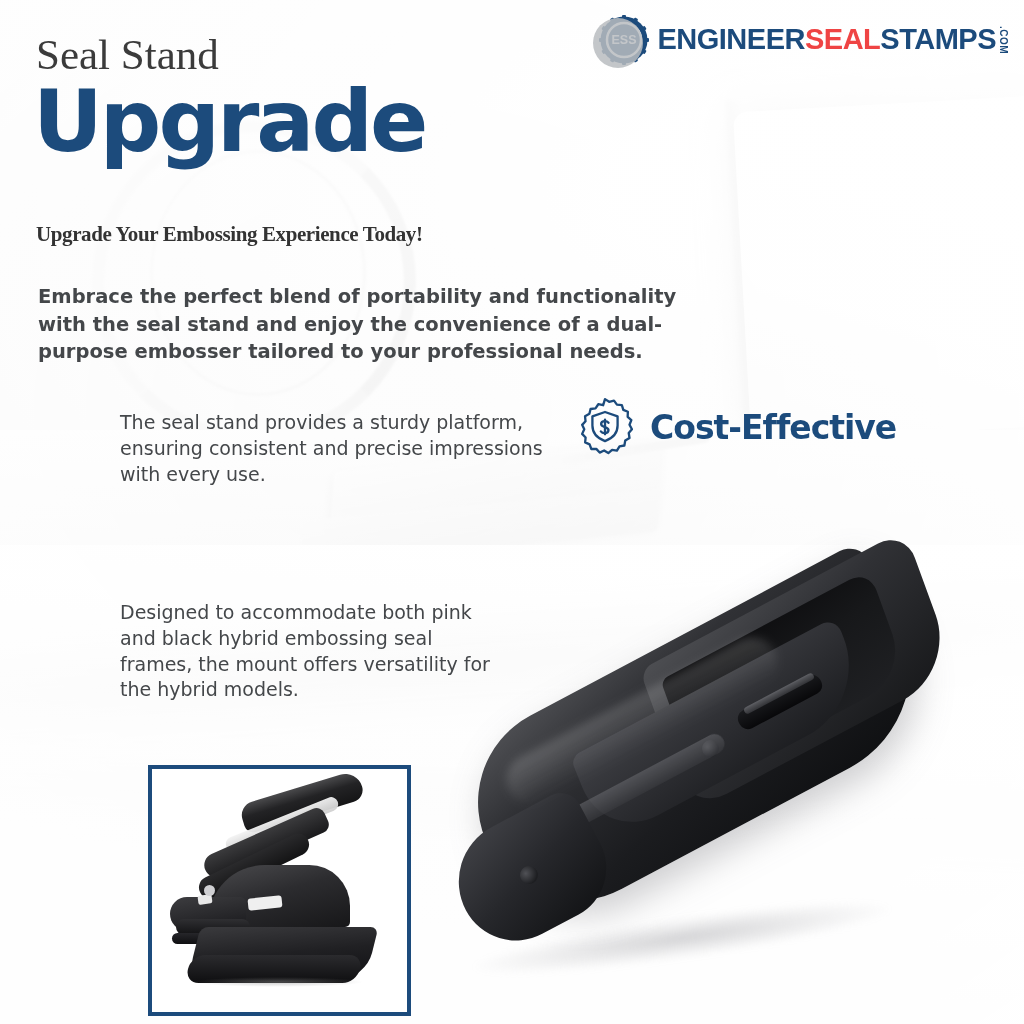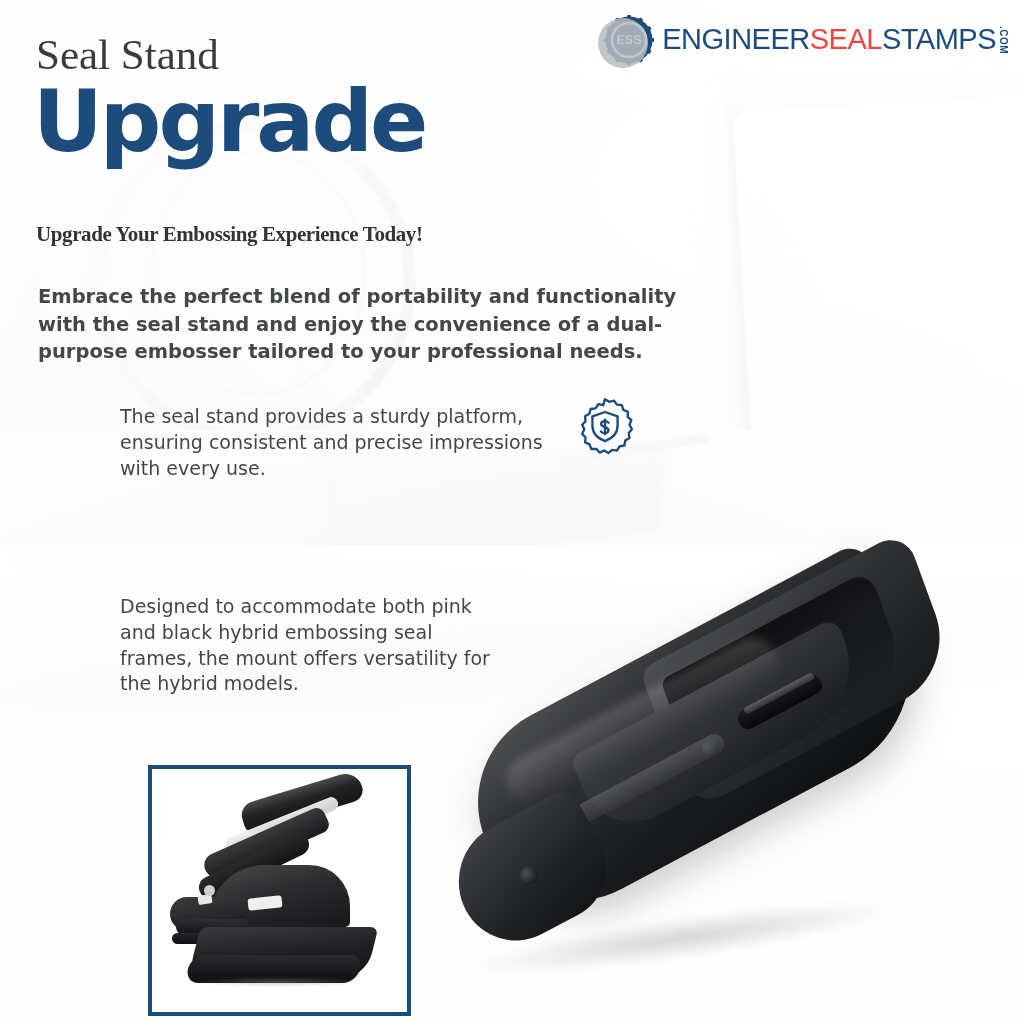--- a/index.html
+++ b/index.html
@@ -89,21 +89,21 @@
   .logo-wrap{
     position:absolute;right:16px;top:14px;height:52px;
     display:flex;align-items:center;gap:8px;
   }
   .logo-badge{width:50px;height:50px;flex:0 0 auto;position:relative;}
   .logo-shadow{
     position:absolute;left:-6px;top:3px;width:50px;height:50px;border-radius:50%;
     background:#b9bcc0;opacity:.85;
   }
   .logo-word{display:flex;align-items:center;line-height:1;}
-  .lw{font-weight:normal;font-size:29px;letter-spacing:-.5px;font-family:"Liberation Sans",sans-serif;}
+  .lw{font-weight:bold;font-size:29px;letter-spacing:-.5px;font-family:"Liberation Sans",sans-serif;}
   .lw-navy{color:#1c4b7c;}
   .lw-gray{color:#ef4444;text-align:right;}
   .lw-dot{
     font-size:10px;font-weight:bold;color:#1c4b7c;letter-spacing:.5px;
     writing-mode:vertical-rl;transform:rotate(0deg);margin-left:2px;
     align-self:flex-start;margin-top:1px;
   }
 
   
   .kicker{
@@ -134,21 +134,21 @@
   .f2{left:574px;top:396px;width:430px;}
   .f3{left:34px;top:586px;width:470px;}
 
   .f-head{display:flex;align-items:center;gap:14px;}
   .f-icon{width:62px;height:62px;flex:0 0 auto;}
   .f-title{
     font-size:33px;font-weight:bold;color:#1c4b7c;letter-spacing:-1px;
     font-family:"DejaVu Sans",sans-serif;white-space:nowrap;
   }
   .f-body{
-    margin-top:8px;margin-left:86px;
+    margin-top:14px;margin-left:86px;
     font-size:19px;color:#44474a;line-height:1.36;
     font-family:"DejaVu Sans",sans-serif;
   }
   .f2 .f-body{margin-left:84px;}
 
   
   .inset{
     position:absolute;left:148px;top:765px;width:255px;height:243px;
     border:4px solid #1c4b7c;background:#ffffff;overflow:hidden;
   }
@@ -354,20 +354,21 @@
   <div class="feature f2">
     <div class="f-head">
       <span class="f-icon">
         <svg width="62" height="62" viewBox="0 0 64 64" fill="none" stroke="#1c4b7c" stroke-width="2.4" stroke-linecap="round" stroke-linejoin="round">
           <path d="M32 3.2 36.3 6.0 41.3 4.8 44.3 8.9 49.4 9.4 50.9 14.3 55.6 16.3 55.4 21.5 59.2 24.9 57.3 29.7 59.8 34.3 56.5 38.2 57.3 43.3 52.9 46.0 52.0 51.1 47.0 52.1 44.3 56.4 39.3 55.6 35.4 58.9 31.1 56.3 26.5 58.4 23.0 54.6 17.9 54.7 16.1 49.9 11.5 47.9 12.0 42.8 8.4 39.1 10.6 34.4 8.4 29.8 11.9 26.1 11.4 21.0 15.9 18.4 17.1 13.4 22.2 12.7 25.1 8.5 30.1 9.5Z"></path>
           <path d="M32 16.5 45 21v9.5c0 8.2-5.5 13.3-13 16-7.5-2.7-13-7.8-13-16V21z"></path>
           <path d="M32 24.5v15"></path>
           <path d="M35.6 27.6c-.9-1.1-2.2-1.6-3.7-1.6-2.2 0-3.9 1.2-3.9 3 0 3.9 7.6 2.2 7.6 6.2 0 1.9-1.8 3.1-4 3.1-1.6 0-3-.6-3.9-1.8"></path>
         </svg>
       </span>
+      <span class="f-title">Cost-Effective</span>
     </div>
   </div>
 
   <div class="feature f3">
     <div class="f-body">Designed to accommodate both pink and black hybrid embossing seal frames, the mount offers versatility for the hybrid models.</div>
   </div>
 
   <div class="inset">
     <div class="inset-inner">
       <div class="he-handle"></div>

